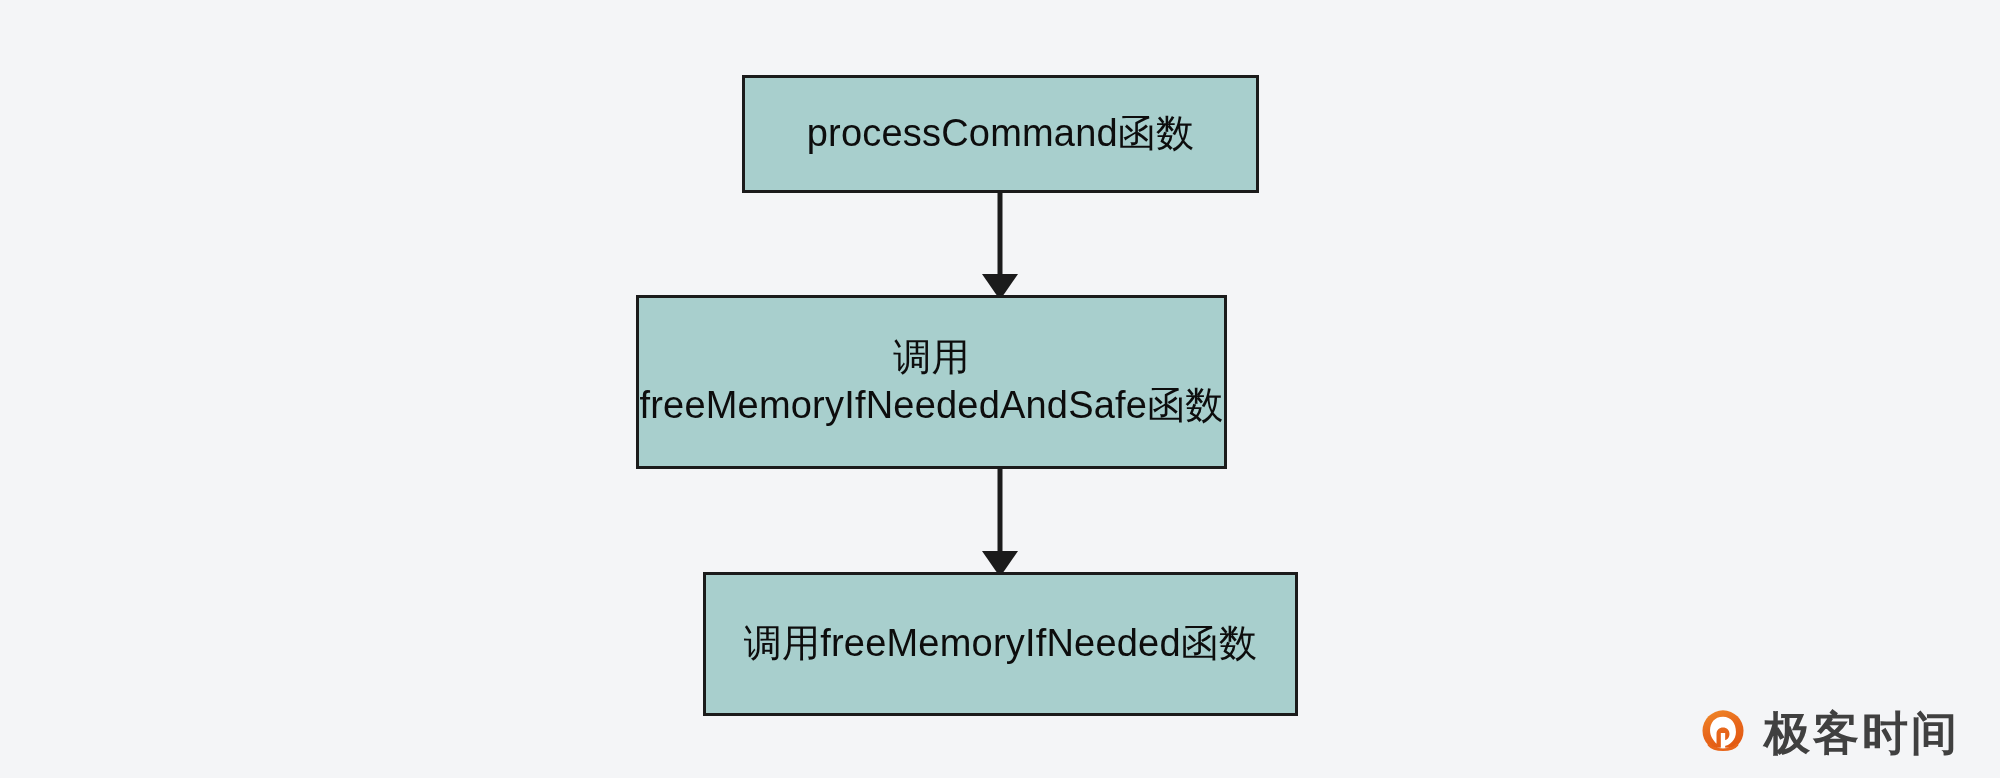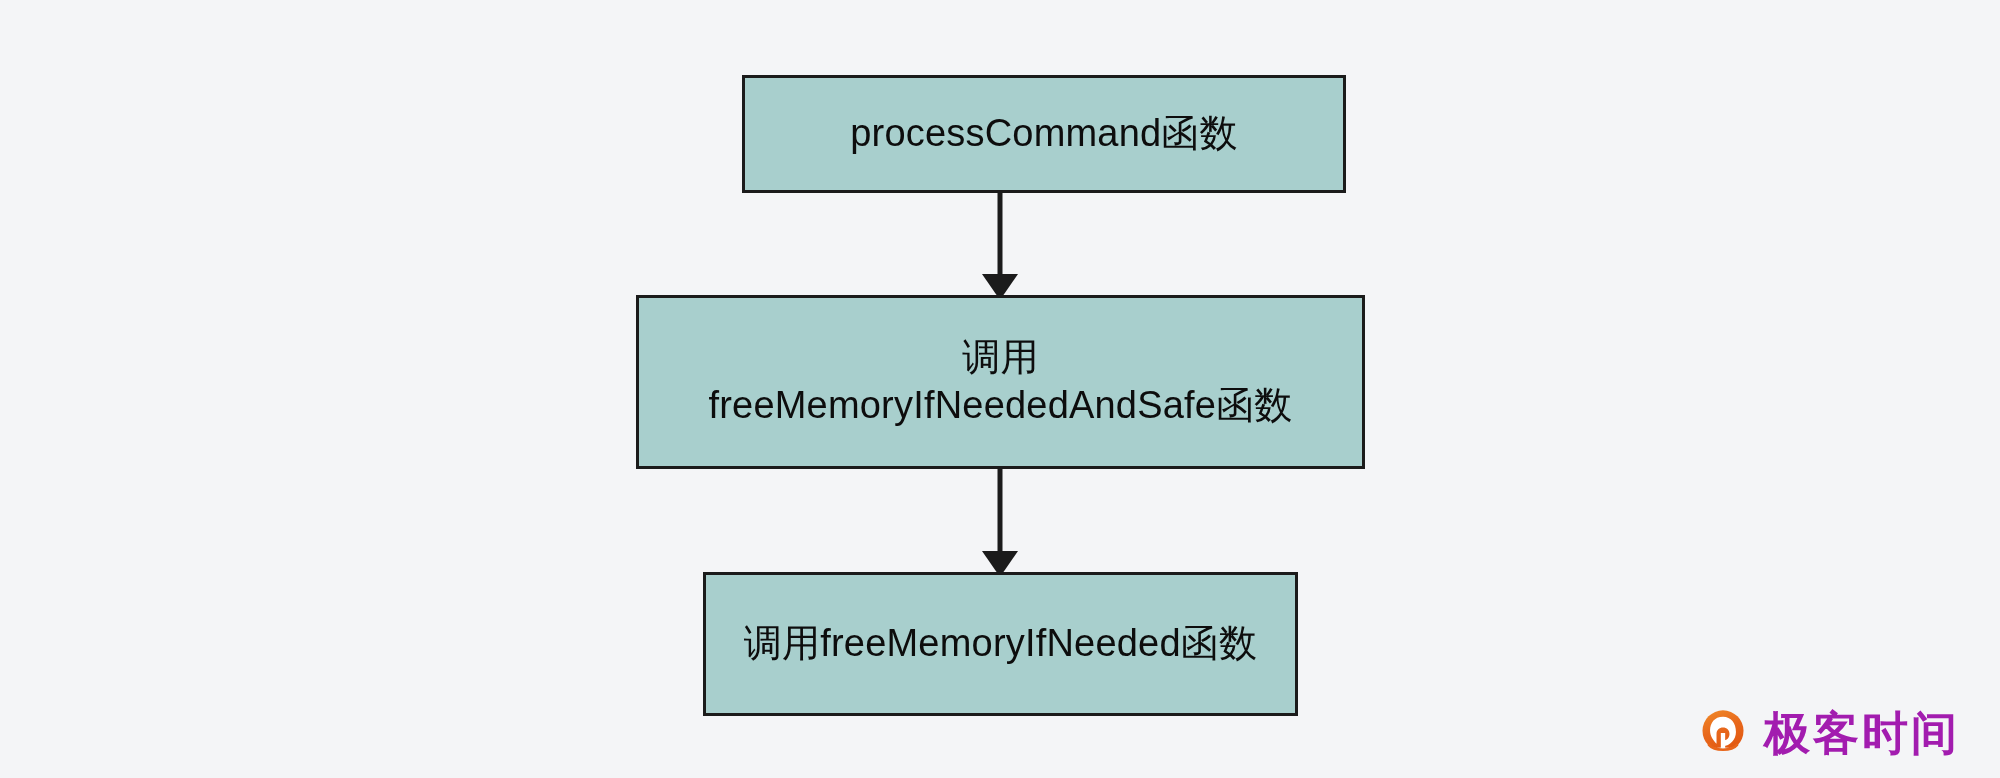--- a/index.html
+++ b/index.html
@@ -36,28 +36,28 @@
     font-size: 38px;
     line-height: 1.26;
     letter-spacing: 0.2px;
     white-space: pre-line;
     font-weight: 400;
   }
 
   #node-process-command {
     left: 742px;
     top: 75px;
-    width: 604px;
+    width: 517px;
     height: 118px;
   }
 
   #node-free-memory-safe {
     left: 636px;
     top: 295px;
-    width: 729px;
+    width: 591px;
     height: 174px;
   }
 
   #node-free-memory {
     left: 703px;
     top: 572px;
     width: 595px;
     height: 144px;
   }
 
@@ -81,21 +81,21 @@
     gap: 14px;
   }
   #watermark-logo {
     width: 54px;
     height: 54px;
     flex: 0 0 auto;
     display: block;
   }
   #watermark-text {
     font-size: 46px;
-    color: #a21caf;
+    color: #404040;
     font-weight: 600;
     letter-spacing: 3px;
     line-height: 1;
     font-family: "Liberation Sans", "DejaVu Sans", sans-serif;
   }
 </style>
 </head>
 <body>
 
 <div id="canvas">

